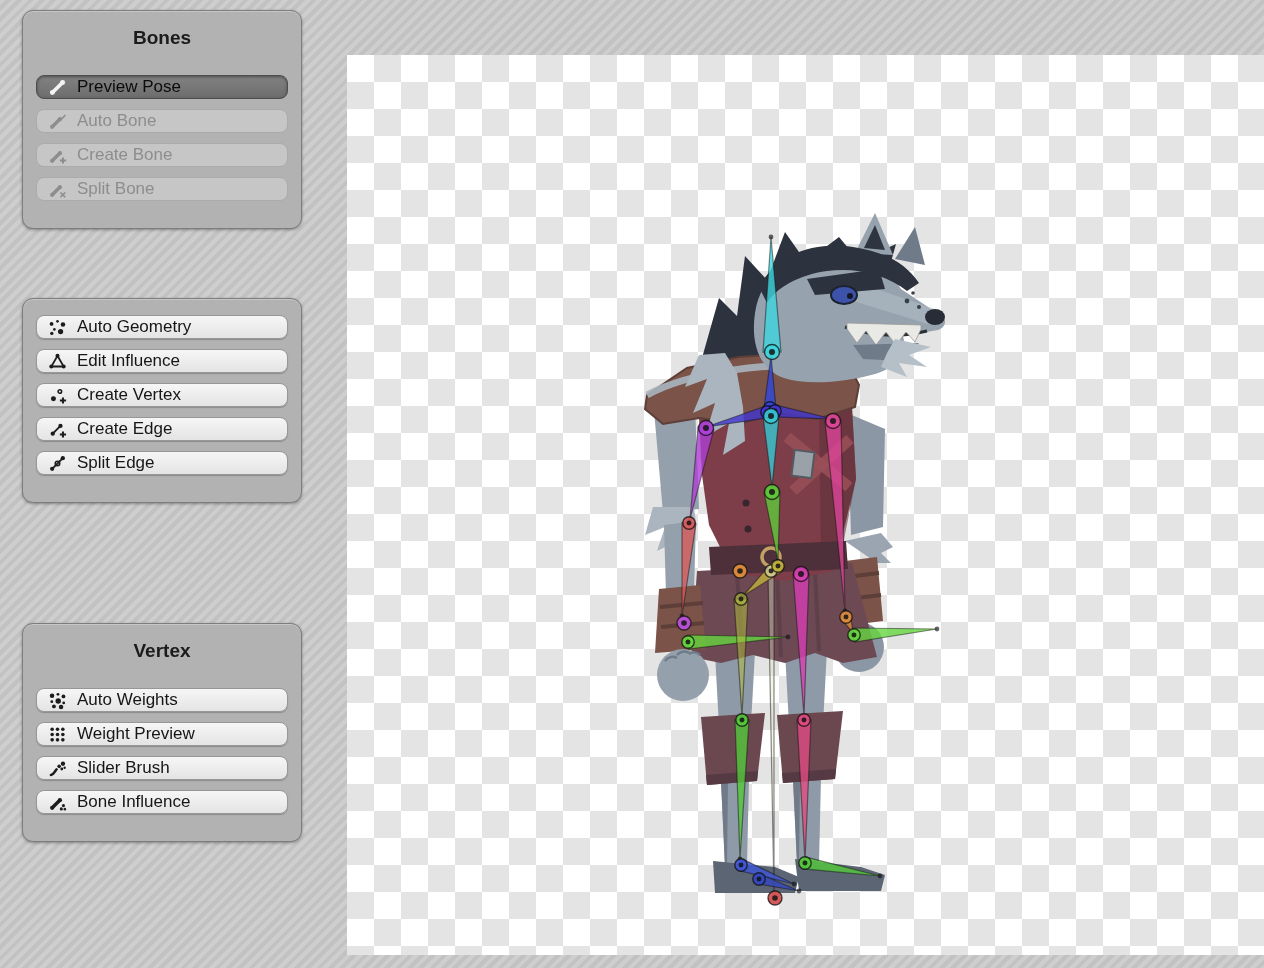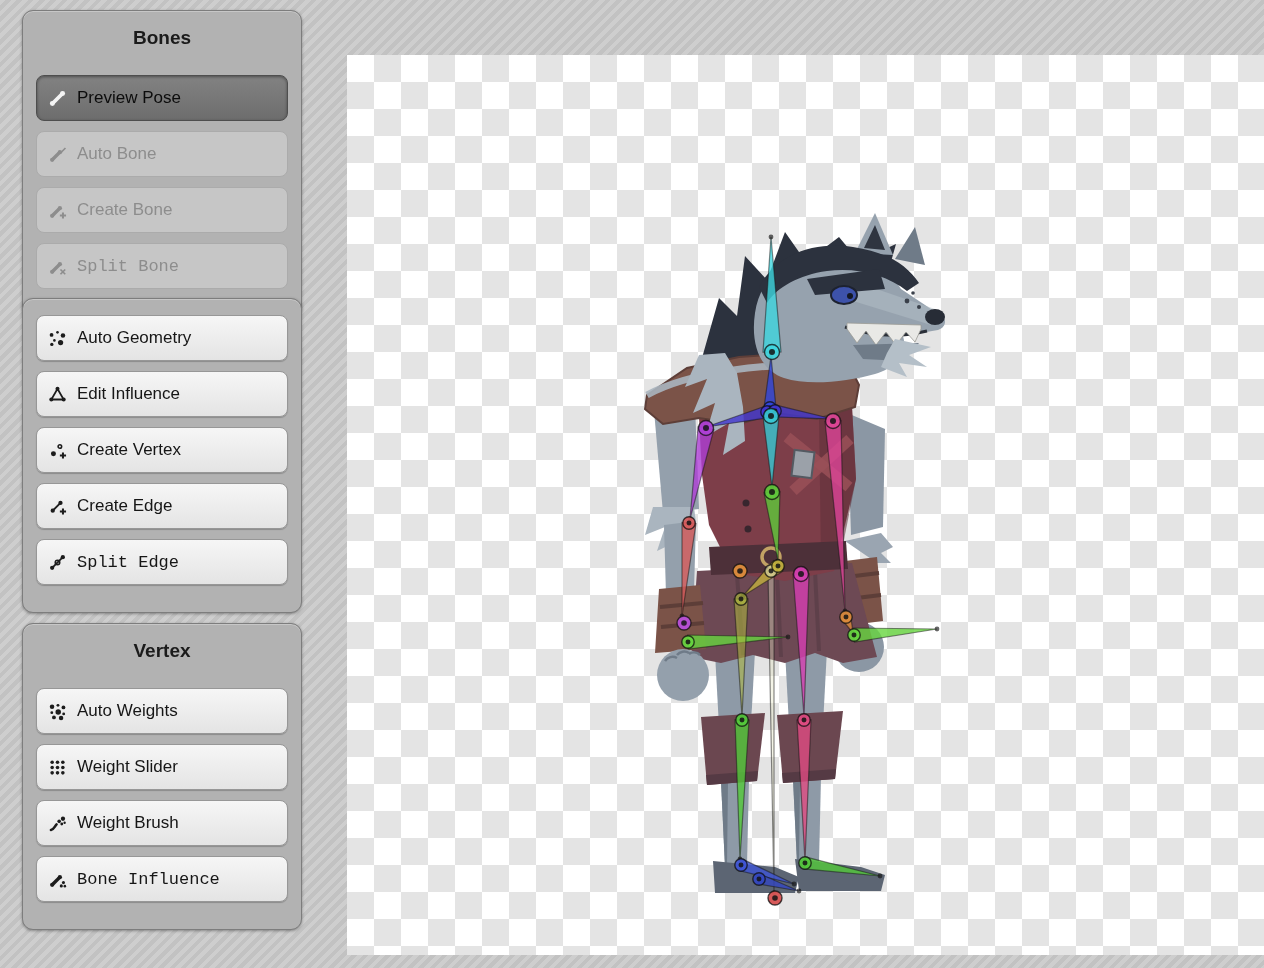--- a/index.html
+++ b/index.html
@@ -10,25 +10,25 @@
   .canvas{position:absolute;left:347px;top:55px;width:917px;height:900px;
        background:repeating-conic-gradient(#e4e4e4 0% 25%, #ffffff 0% 50%);
        background-size:54px 54px;}
   .canvas svg{position:absolute;left:0;top:0;width:917px;height:900px;}
   .sidebar{position:absolute;left:0;top:0;width:347px;height:968px;}
   .panel{position:absolute;left:22px;width:280px;background:#b2b2b2;
        border:1px solid #7d7d7d;border-radius:11px;padding:16px 13px 27px;
        box-shadow:0 1px 3px rgba(0,0,0,.35), inset 0 1px 0 rgba(255,255,255,.28);}
   .panel.p0{top:10px}.panel.p1{top:298px}.panel.p2{top:623px}
   .panel-title{text-align:center;font-size:19px;font-weight:600;color:#1b1b1b;margin-bottom:26px;}
-  .tool-btn{display:flex;align-items:center;gap:9px;width:100%;height:46px;margin-bottom:10px;
+  .tool-btn{display:flex;align-items:center;gap:9px;width:100%;height:24px;margin-bottom:10px;
        padding:0 10px;border:1px solid #979797;border-radius:8px;
        background:linear-gradient(#f6f6f6,#e4e4e4);font-family:inherit;font-size:17px;color:#161616;
        box-shadow:0 1px 1px rgba(0,0,0,.22);cursor:pointer;text-align:center;}
-  .tool-btn:last-child{margin-bottom:0;font-family:Liberation Mono, monospace;}
+  .tool-btn:last-child{margin-bottom:0;}
   .tool-btn .ticon{width:21px;height:21px;flex:0 0 21px;display:inline-flex;align-items:center;justify-content:center;color:#1c1c1c;}
   .tool-btn .ticon svg{width:19px;height:19px;display:block;}
   .tool-btn.active{background:linear-gradient(#828282,#6d6d6d);border-color:#4e4e4e;
        box-shadow:inset 0 1px 3px rgba(0,0,0,.4);color:#0c0c0c;}
   .tool-btn.active .ticon{color:#f4f4f4;}
   .tool-btn.disabled{background:#c6c6c6;border-color:#ababab;color:#8d8d8d;box-shadow:none;cursor:default;}
   .tool-btn.disabled .ticon{color:#8d8d8d;}
 </style>
 </head>
 <body>
@@ -434,33 +434,33 @@
               <circle cx="8" cy="3.5" r="1.5" fill="currentColor"></circle>
               <circle cx="12.5" cy="3.5" r="1.5" fill="currentColor"></circle>
               <circle cx="3.5" cy="8" r="1.5" fill="currentColor"></circle>
               <circle cx="8" cy="8" r="1.5" fill="currentColor"></circle>
               <circle cx="12.5" cy="8" r="1.5" fill="currentColor"></circle>
               <circle cx="3.5" cy="12.5" r="1.5" fill="currentColor"></circle>
               <circle cx="8" cy="12.5" r="1.5" fill="currentColor"></circle>
               <circle cx="12.5" cy="12.5" r="1.5" fill="currentColor"></circle>
             </svg>
           </span>
-          <span class="tlabel">Weight Slider</span>
+          <span class="tlabel">Weight Preview</span>
         </button>
         <button class="tool-btn ">
           <span class="ticon">
             <svg viewBox="0 0 16 16">
               <path d="M2.5 13.5 C5 13 5.6 10.4 7.2 8.8" stroke="currentColor" stroke-width="2.2" stroke-linecap="round" fill="none"></path>
               <circle cx="9.4" cy="6.2" r="1.5" fill="currentColor"></circle>
               <circle cx="12.6" cy="4" r="1.8" fill="currentColor"></circle>
               <circle cx="11.6" cy="8.4" r="1.2" fill="currentColor"></circle>
               <circle cx="14" cy="7.4" r="1" fill="currentColor"></circle>
             </svg>
           </span>
-          <span class="tlabel">Weight Brush</span>
+          <span class="tlabel">Slider Brush</span>
         </button>
         <button class="tool-btn ">
           <span class="ticon">
             <svg viewBox="0 0 16 16">
               <path d="M4 12 L9.5 6.5" stroke="currentColor" stroke-width="2.8" stroke-linecap="round" fill="none"></path>
               <circle cx="3.5" cy="12.5" r="1.8" fill="currentColor"></circle>
               <circle cx="10" cy="6" r="1.8" fill="currentColor"></circle>
               <circle cx="13" cy="10.6" r="1.3" fill="currentColor"></circle>
               <circle cx="11.2" cy="13.4" r="1.3" fill="currentColor"></circle>
               <circle cx="14.2" cy="13.6" r="1.1" fill="currentColor"></circle>

